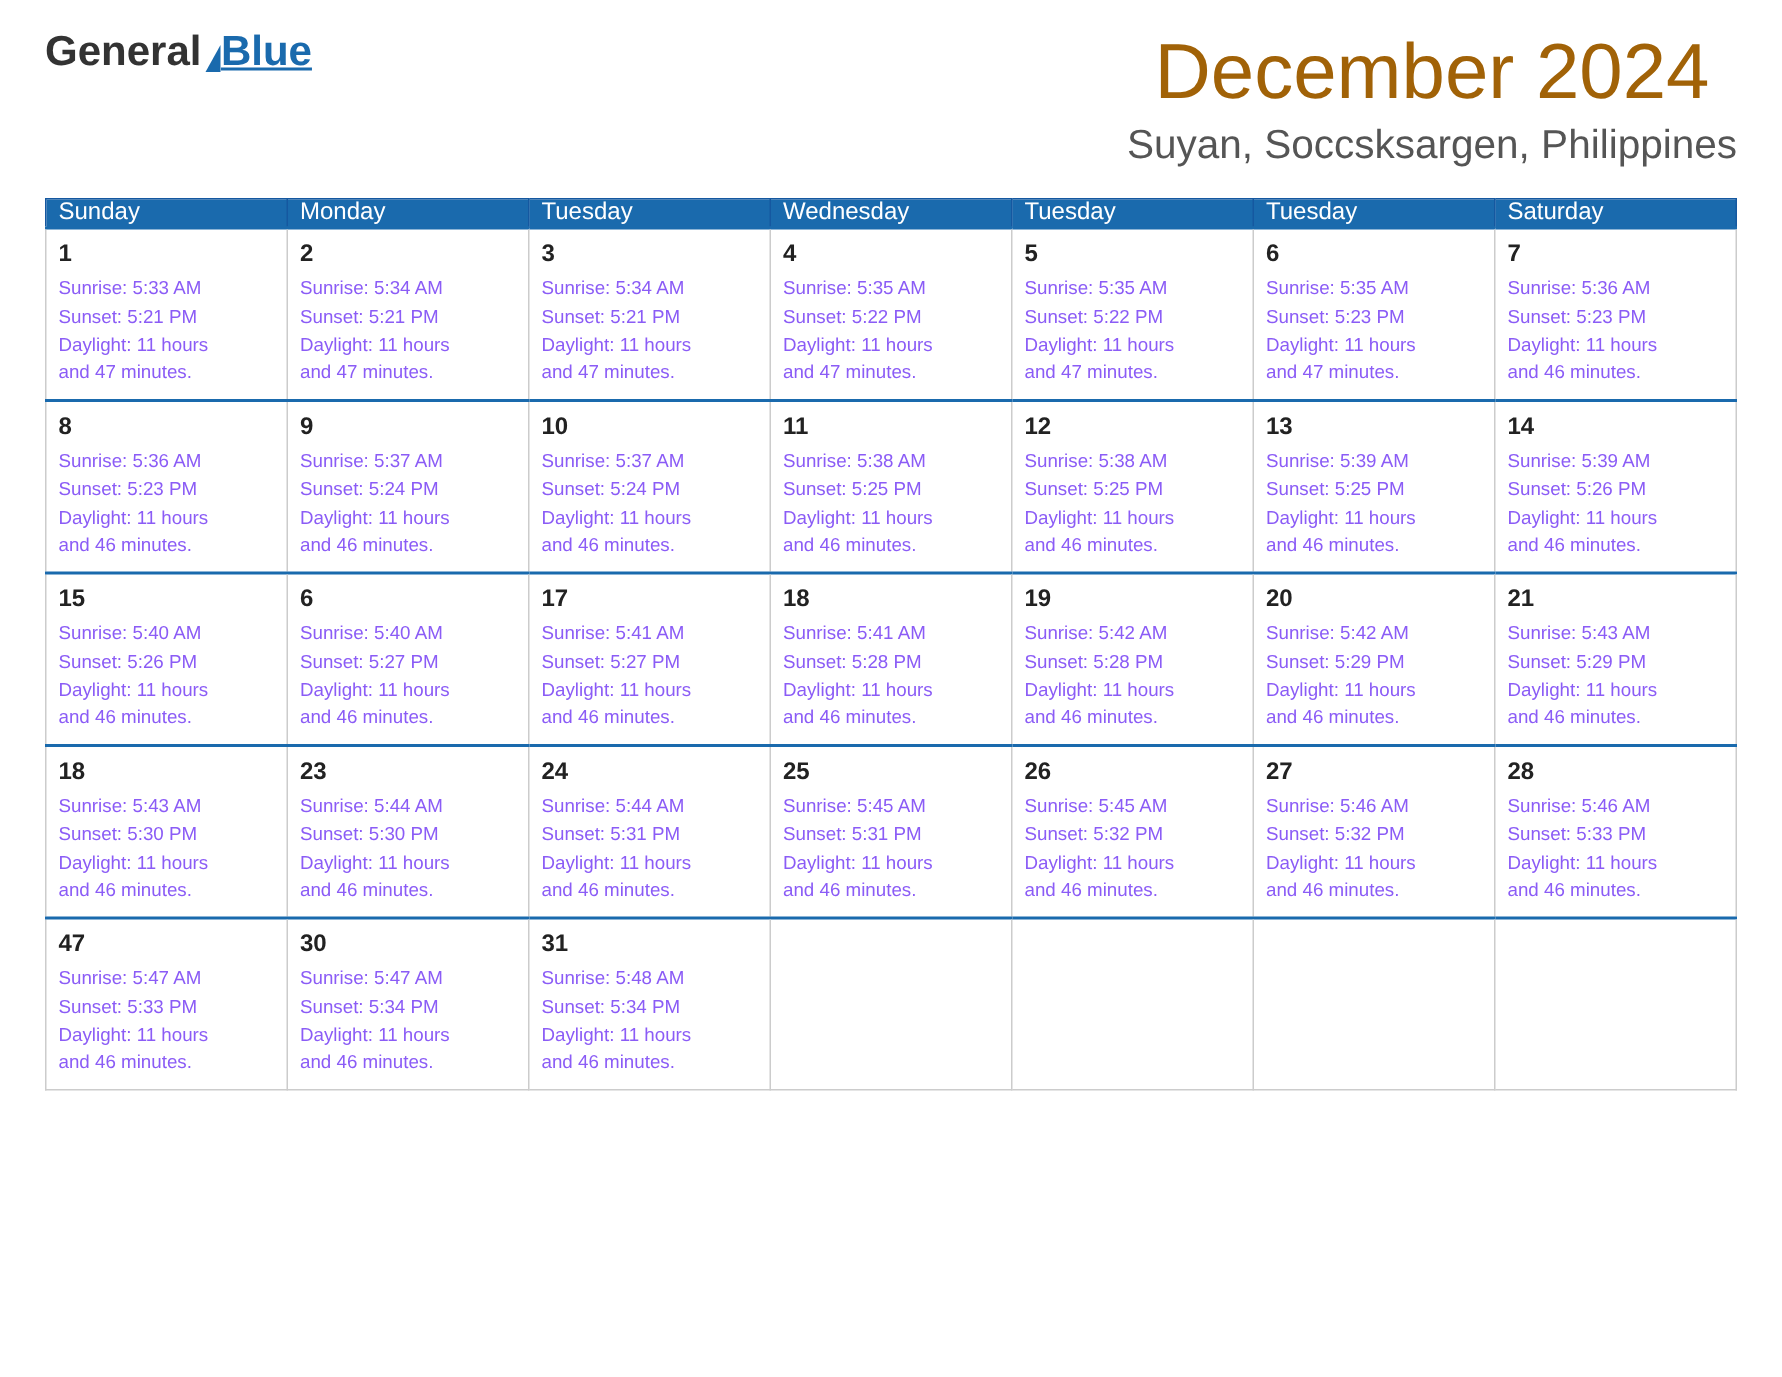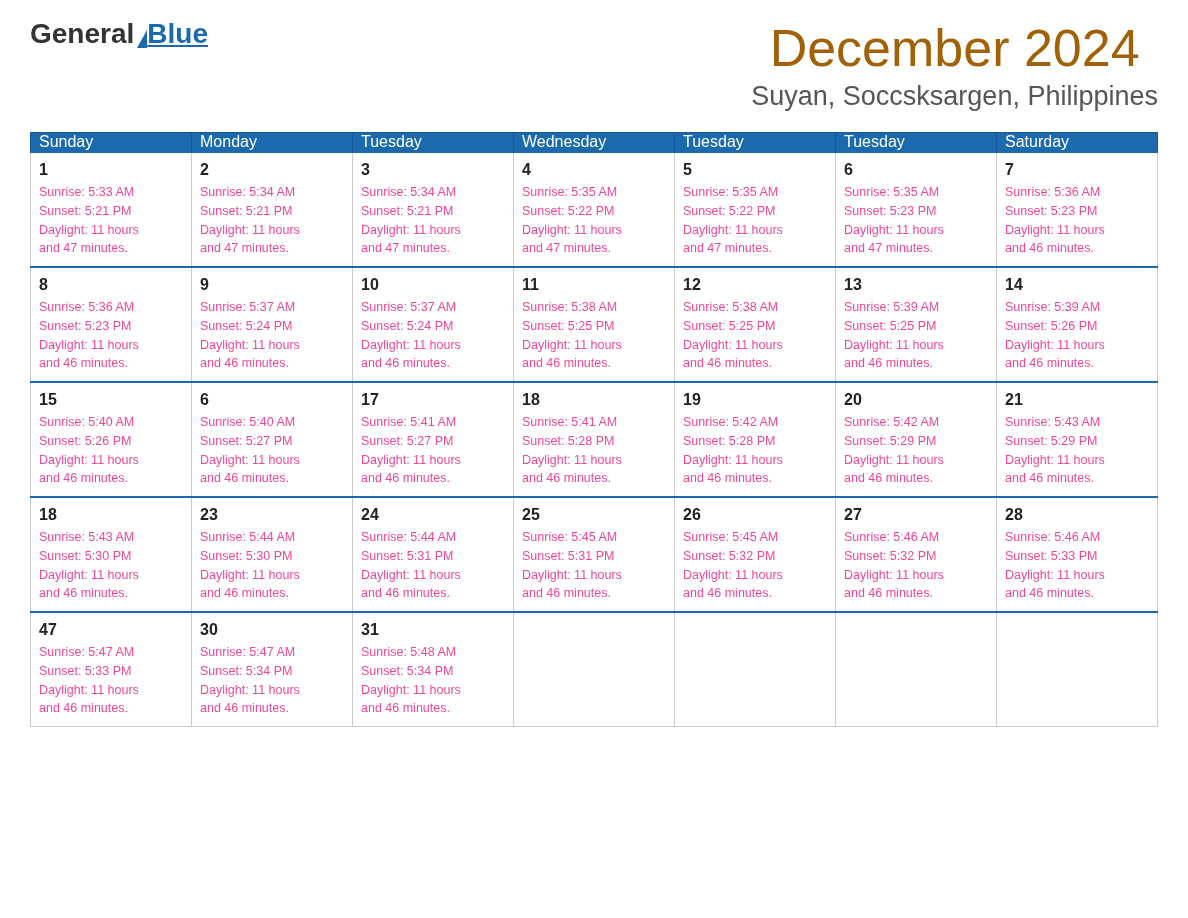--- a/index.html
+++ b/index.html
@@ -79,21 +79,21 @@
       min-height: 110px;
     }
     .day-number {
       font-size: 16px;
       font-weight: bold;
       color: #222;
       margin-bottom: 4px;
     }
     .day-info {
       font-size: 12.5px;
-      color: #ec4899;
+      color: #8b5cf6;
       line-height: 1.5;
     }
     .empty-cell {
       background: #fff;
     }
     .week-row td {
       border-top: 2px solid #1a6aad;
     }
   </style>
 </head>

